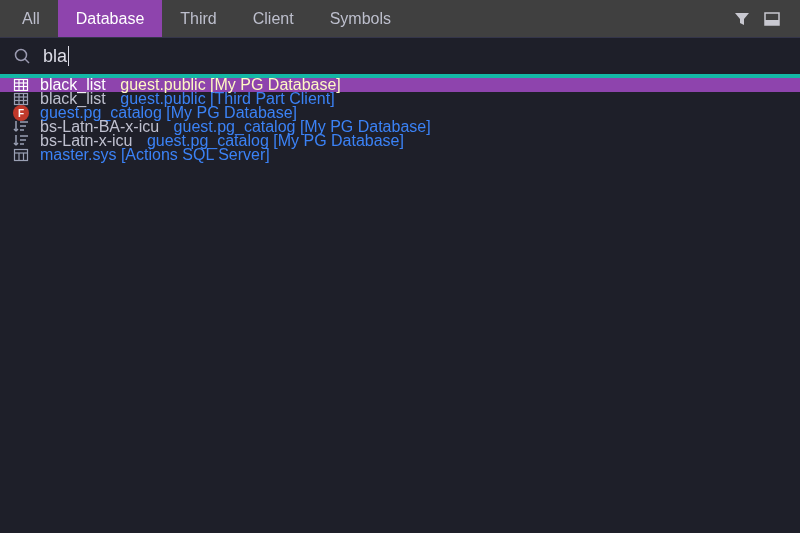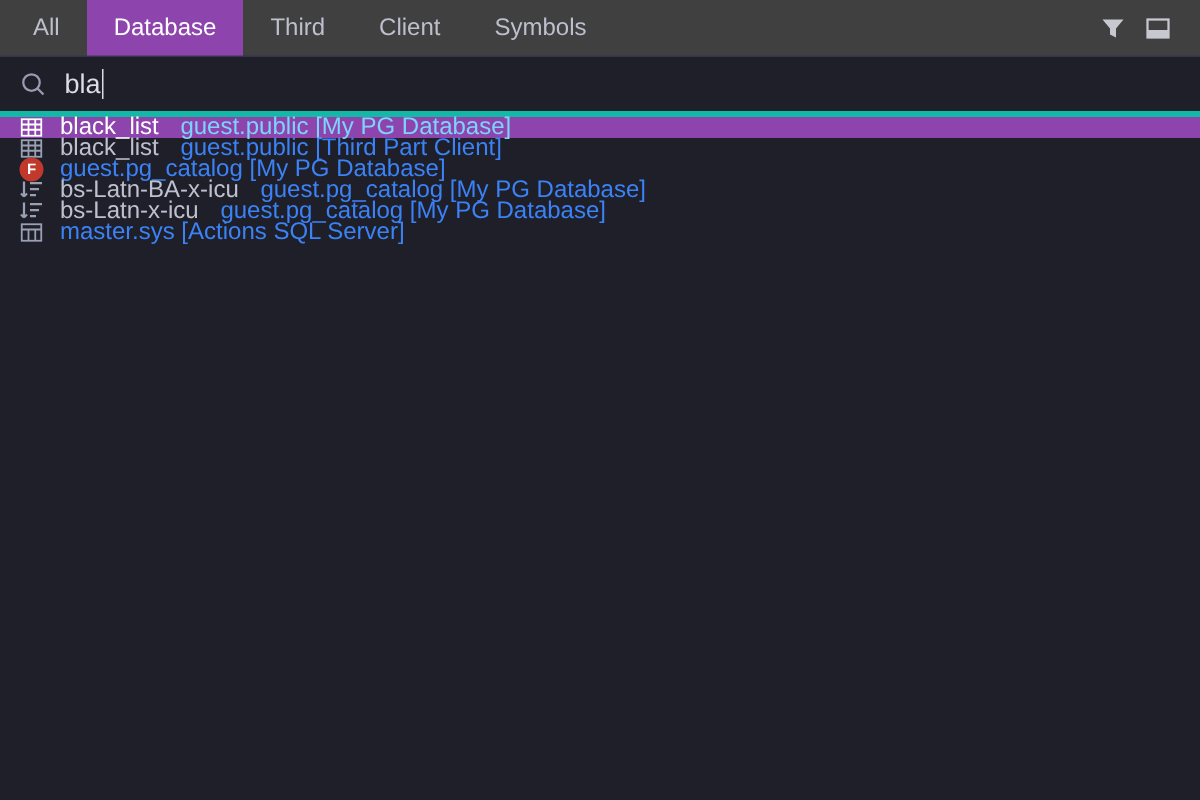--- a/index.html
+++ b/index.html
@@ -78,21 +78,21 @@
       height: 14px;
       padding: 0 12px;
       font-size: 16px;
       cursor: pointer;
       gap: 10px;
     }
     .result.selected {
       background: #8e44ad;
     }
     .result.selected .res-name { color: #fff; }
-    .result.selected .res-path { color: #7dd3fc; }
+    .result.selected .res-path { color: #fef9c3; }
     .res-icon {
       width: 18px;
       height: 18px;
       display: flex;
       align-items: center;
       justify-content: center;
       flex-shrink: 0;
     }
     .res-name { color: #bfc0cf; white-space: pre; }
     .res-path { color: #3b82f6; white-space: pre; }

